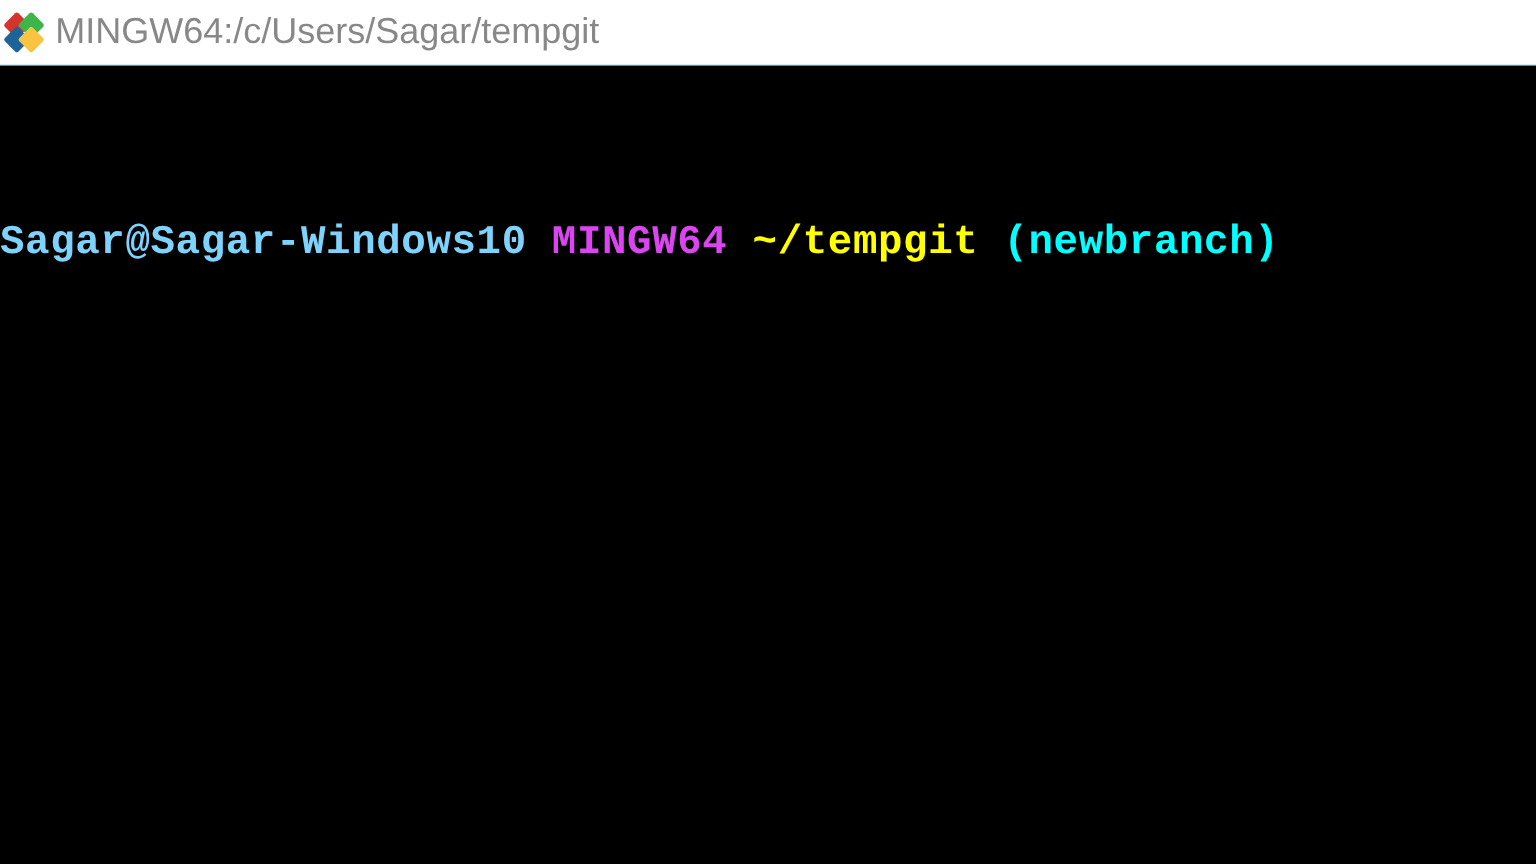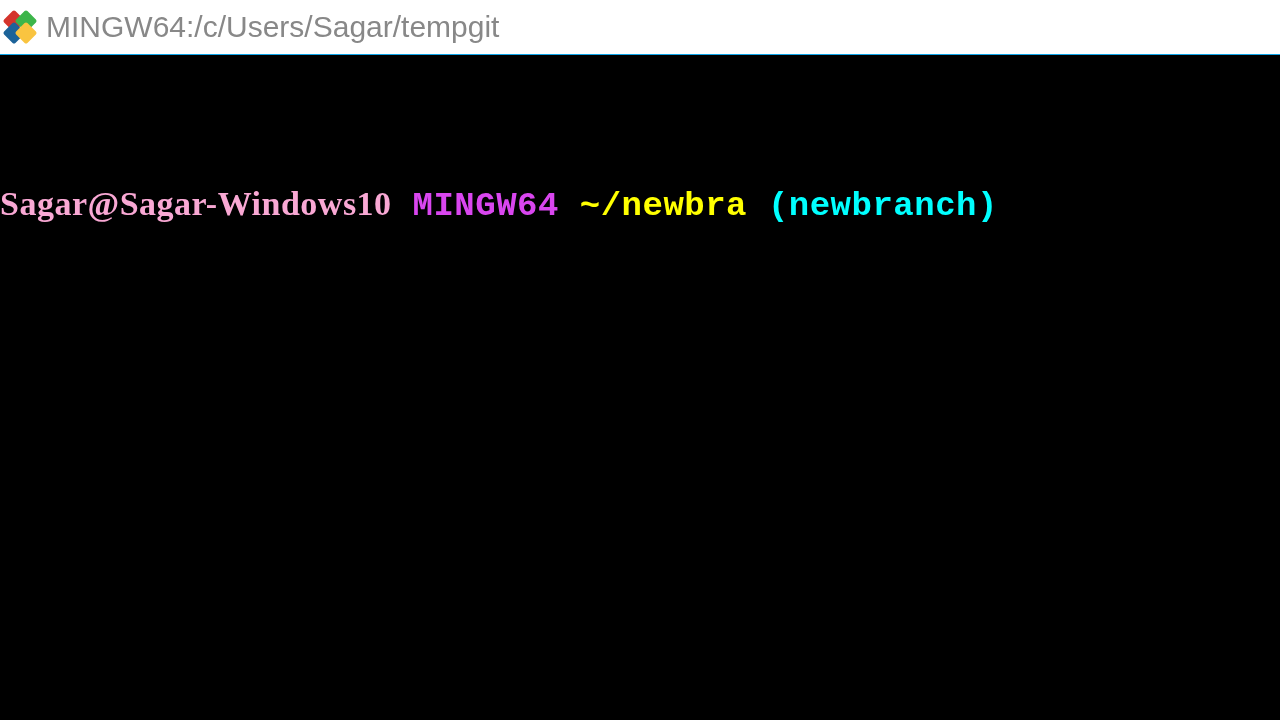--- a/index.html
+++ b/index.html
@@ -53,22 +53,21 @@
       font-size: 34px;
       font-weight: bold;
       line-height: 1.4;
       white-space: pre;
       letter-spacing: 0.5px;
     }
     .prompt-line {
       display: block;
     }
     .user-host {
-      color: #f9a8d4;
-      font-family: Liberation Serif, serif;
+      color: #7dd3fc;
     }
     .env-name {
       color: #d946ef;
     }
     .path {
       color: #ffff00;
     }
     .branch {
       color: #00ffff;
       margin-top: 18px;
@@ -100,14 +99,14 @@
   <div class="app-icon">
     <div class="app-icon-quadrant q1"></div>
     <div class="app-icon-quadrant q2"></div>
     <div class="app-icon-quadrant q3"></div>
     <div class="app-icon-quadrant q4"></div>
   </div>
   <span class="window-title">MINGW64:/c/Users/Sagar/tempgit</span>
 </div>
 
 <div class="terminal">
-  <div class="prompt-line"><span class="user-host">Sagar@Sagar-Windows10</span> <span class="env-name">MINGW64</span> <span class="path">~/newbra</span> <span class="branch">(newbranch)</span></div>
+  <div class="prompt-line"><span class="user-host">Sagar@Sagar-Windows10</span> <span class="env-name">MINGW64</span> <span class="path">~/tempgit</span> <span class="branch">(newbranch)</span></div>
 </div>
 
 </body></html>

